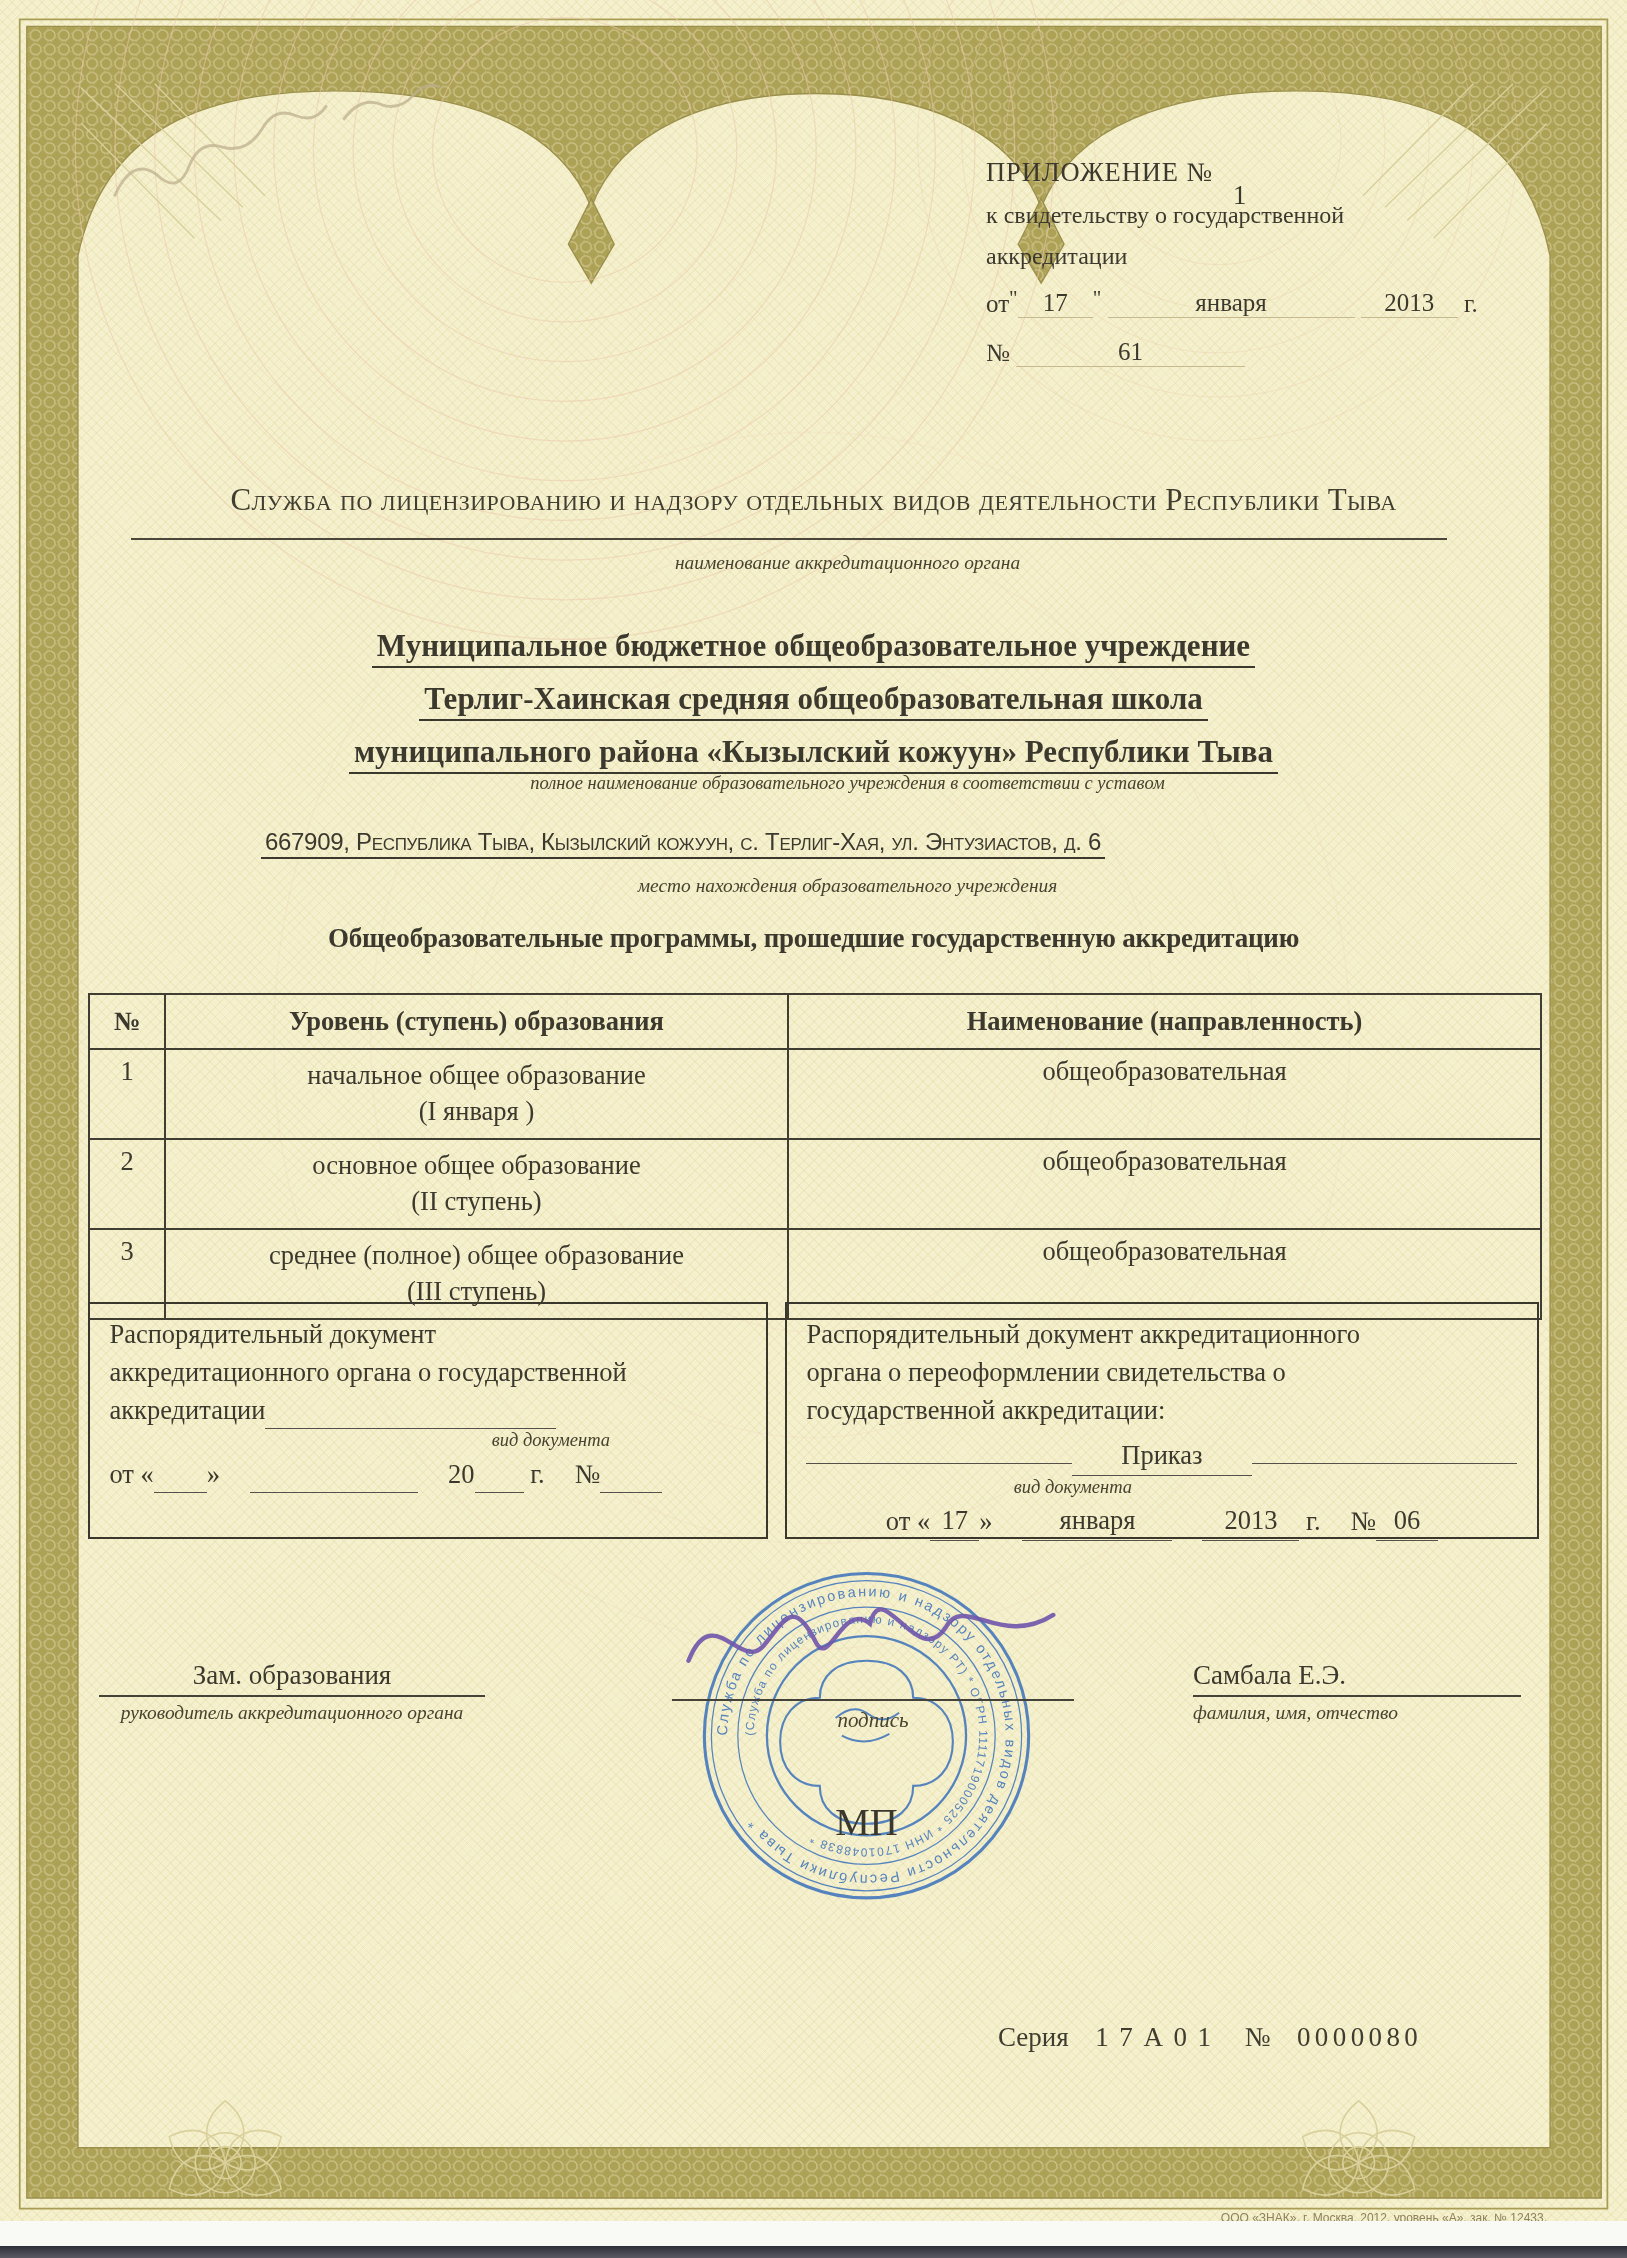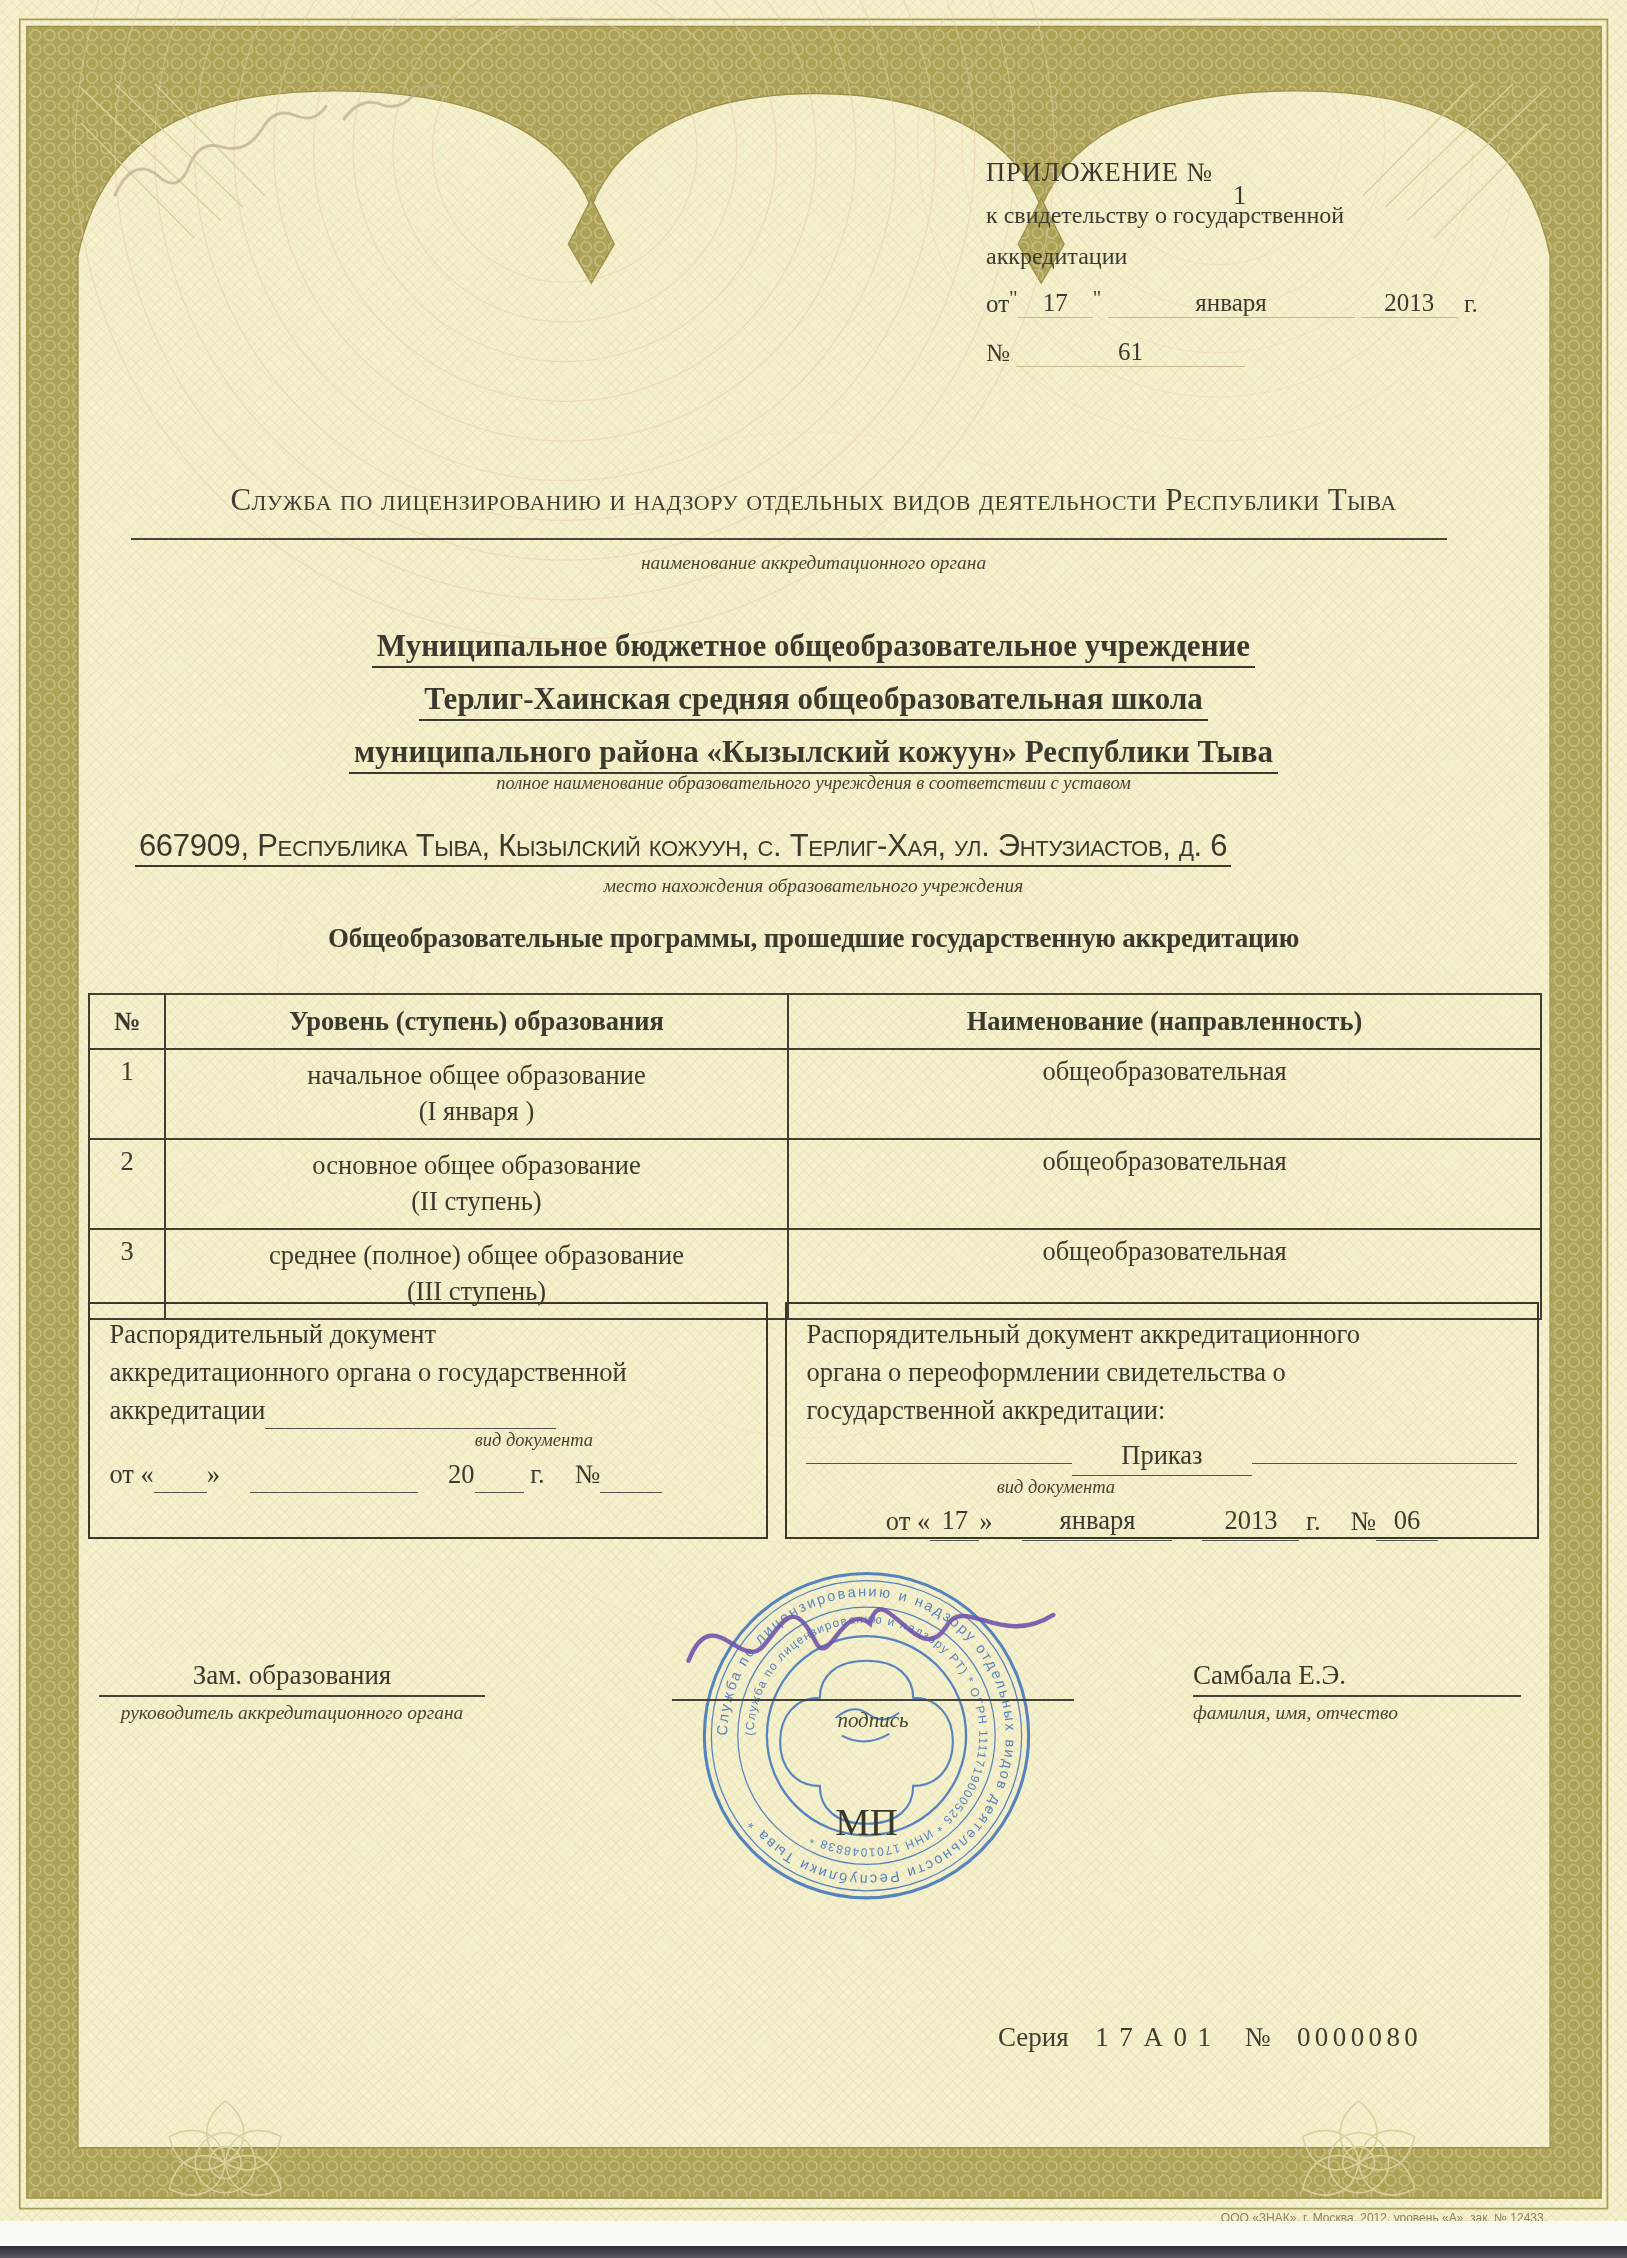--- a/index.html
+++ b/index.html
@@ -20,28 +20,28 @@
   .ap-line{margin-top:14px;font-size:24px;}
   .ap-row{margin-top:19.4px;font-size:25px;white-space:nowrap;}
   .bl{display:inline-block;border-bottom:1.8px solid #c6b98e;text-align:center;vertical-align:bottom;}
   .q{position:relative;top:-7px;font-size:21px;}
   .w85{width:75px}.w110{width:97px}.w260{width:229px}.w280{width:247px}
   .w55{width:49px}.w60{width:53px}.w70{width:62px}.w170{width:150px}.w190{width:168px}
   
   .authority{position:absolute;left:79px;top:482px;width:1469px;text-align:center;
     font-size:31px;font-variant:small-caps;letter-spacing:0.4px;color:#403d31;}
   .authority-rule{position:absolute;left:131px;top:538px;width:1316px;border-top:2.6px solid #4a463a;}
-  .cap{font-style:italic;color:#46422f;}
+  .cap{font-style:italic;color:#46422f;padding-left:34px;}
   .authority-cap{position:absolute;left:79px;top:552px;width:1469px;text-align:center;font-size:19.4px;}
   
   .school-line{position:absolute;left:79px;width:1469px;text-align:center;font-weight:bold;font-size:31px;}
   .school-line span{border-bottom:2.6px solid #3b382e;padding:0 5.3px 2.6px 5.3px;}
   .school-cap{position:absolute;left:79px;top:773px;width:1469px;text-align:center;font-size:18.5px;}
   .addr{position:absolute;left:79px;top:828px;width:1208px;text-align:center;
-    font-family:"Liberation Sans",sans-serif;font-size:31px;font-variant:small-caps;letter-spacing:-0.3px;}
+    font-family:"Liberation Sans",sans-serif;font-size:24px;font-variant:small-caps;letter-spacing:-0.3px;}
   .addr span{border-bottom:2.6px solid #3b382e;padding:0 3.5px 1.8px 3.5px;}
   .addr-cap{position:absolute;left:79px;top:875px;width:1469px;text-align:center;font-size:19.4px;}
   .prog-head{position:absolute;left:79px;top:923px;width:1469px;text-align:center;
     font-weight:bold;font-size:27px;letter-spacing:-0.2px;}
   
   table.progs{position:absolute;left:88px;top:993px;width:1451px;border-collapse:collapse;
     table-layout:fixed;font-size:26.5px;color:#3b382e;}
   table.progs th,table.progs td{border:2.6px solid #403d33;text-align:center;vertical-align:middle;padding:3.5px 5.3px;}
   table.progs th{font-weight:bold;height:46px;font-size:26.5px;}
   table.progs td{height:81px;line-height:1.35;}

